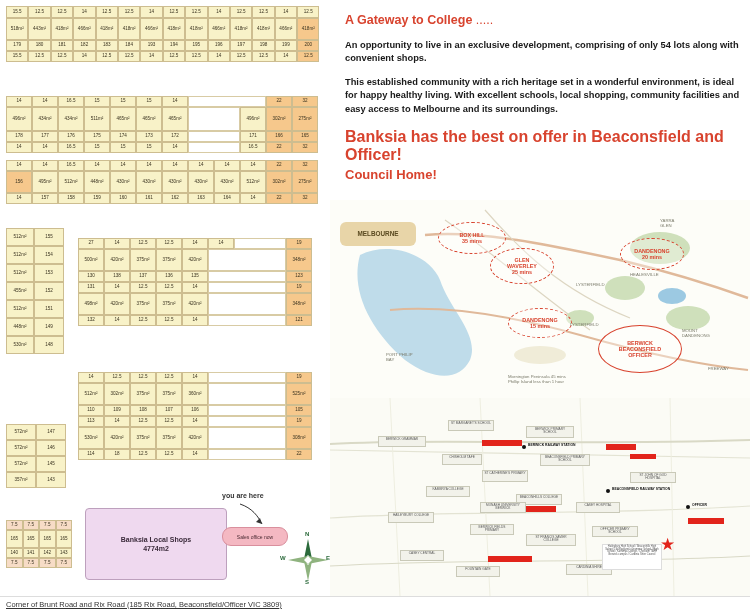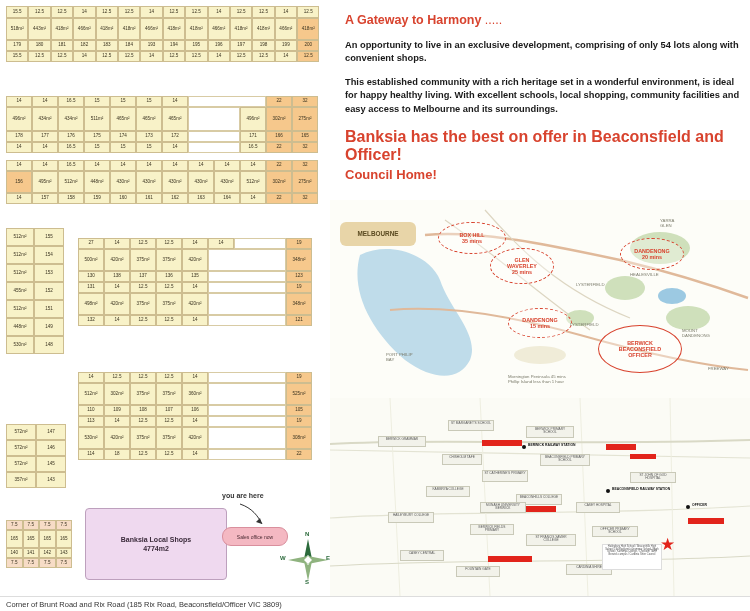--- a/index.html
+++ b/index.html
@@ -48,20 +48,21 @@
     font-size:5px;color:#4a2a32;display:flex;align-items:center;justify-content:center;
   }
   .compass{position:absolute;left:286px;top:535px;width:44px;height:50px;}
   .compass .lbl{position:absolute;font-size:6px;font-weight:bold;color:#2b6a3b;}
 
   .footer{
     position:absolute;left:0;bottom:0;width:750px;height:15px;
     background:#fff;border-top:1px solid #ddd;
     font-size:7.5px;color:#333;display:flex;align-items:center;padding-left:6px;
     box-sizing:border-box;
+    text-decoration:underline;
   }
 
   
   .copy{position:absolute;left:345px;top:12px;width:395px;}
   .copy h1{margin:0;font-size:12.5px;color:#d8432e;font-weight:bold;line-height:1.35;}
   .copy h1 .dots{color:#d8432e;font-weight:normal;}
   .copy p{margin:10px 0 0 0;font-size:9.3px;line-height:1.45;color:#1a1a1a;font-weight:bold;}
   .copy .redline{color:#d8432e;font-size:16px;font-weight:bold;margin-top:12px;}
   .copy .welcome{color:#d8432e;font-size:13px;font-weight:bold;margin-top:3px;}
 
@@ -419,21 +420,21 @@
       </svg>
       <span class="lbl" style="left:19px;top:-4px;">N</span>
       <span class="lbl" style="left:19px;top:44px;">S</span>
       <span class="lbl" style="left:-6px;top:20px;">W</span>
       <span class="lbl" style="left:40px;top:20px;">E</span>
     </div>
   </div>
 
   <div class="copy">
     <h1>
-      <span>A Gateway to Harmony</span><span class="dots"> .....</span><br>
+      <span>A Gateway to College</span><span class="dots"> .....</span><br>
     </h1>
     <p>An opportunity to live in an exclusive development, comprising of only 54 lots along with convenient shops.</p>
     <p>This established community with a rich heritage set in a wonderful environment, is ideal for happy healthy living. With excellent schools, local shopping, community facilities and easy access to Melbourne and its surroundings.</p>
     <div class="redline">Banksia has the best on offer in Beaconsfield and Officer!</div>
     <div class="welcome">Council Home!</div>
   </div>
 
   <div class="regionmap">
 
     <svg width="420" height="198" style="position:absolute;left:0;top:0;">

